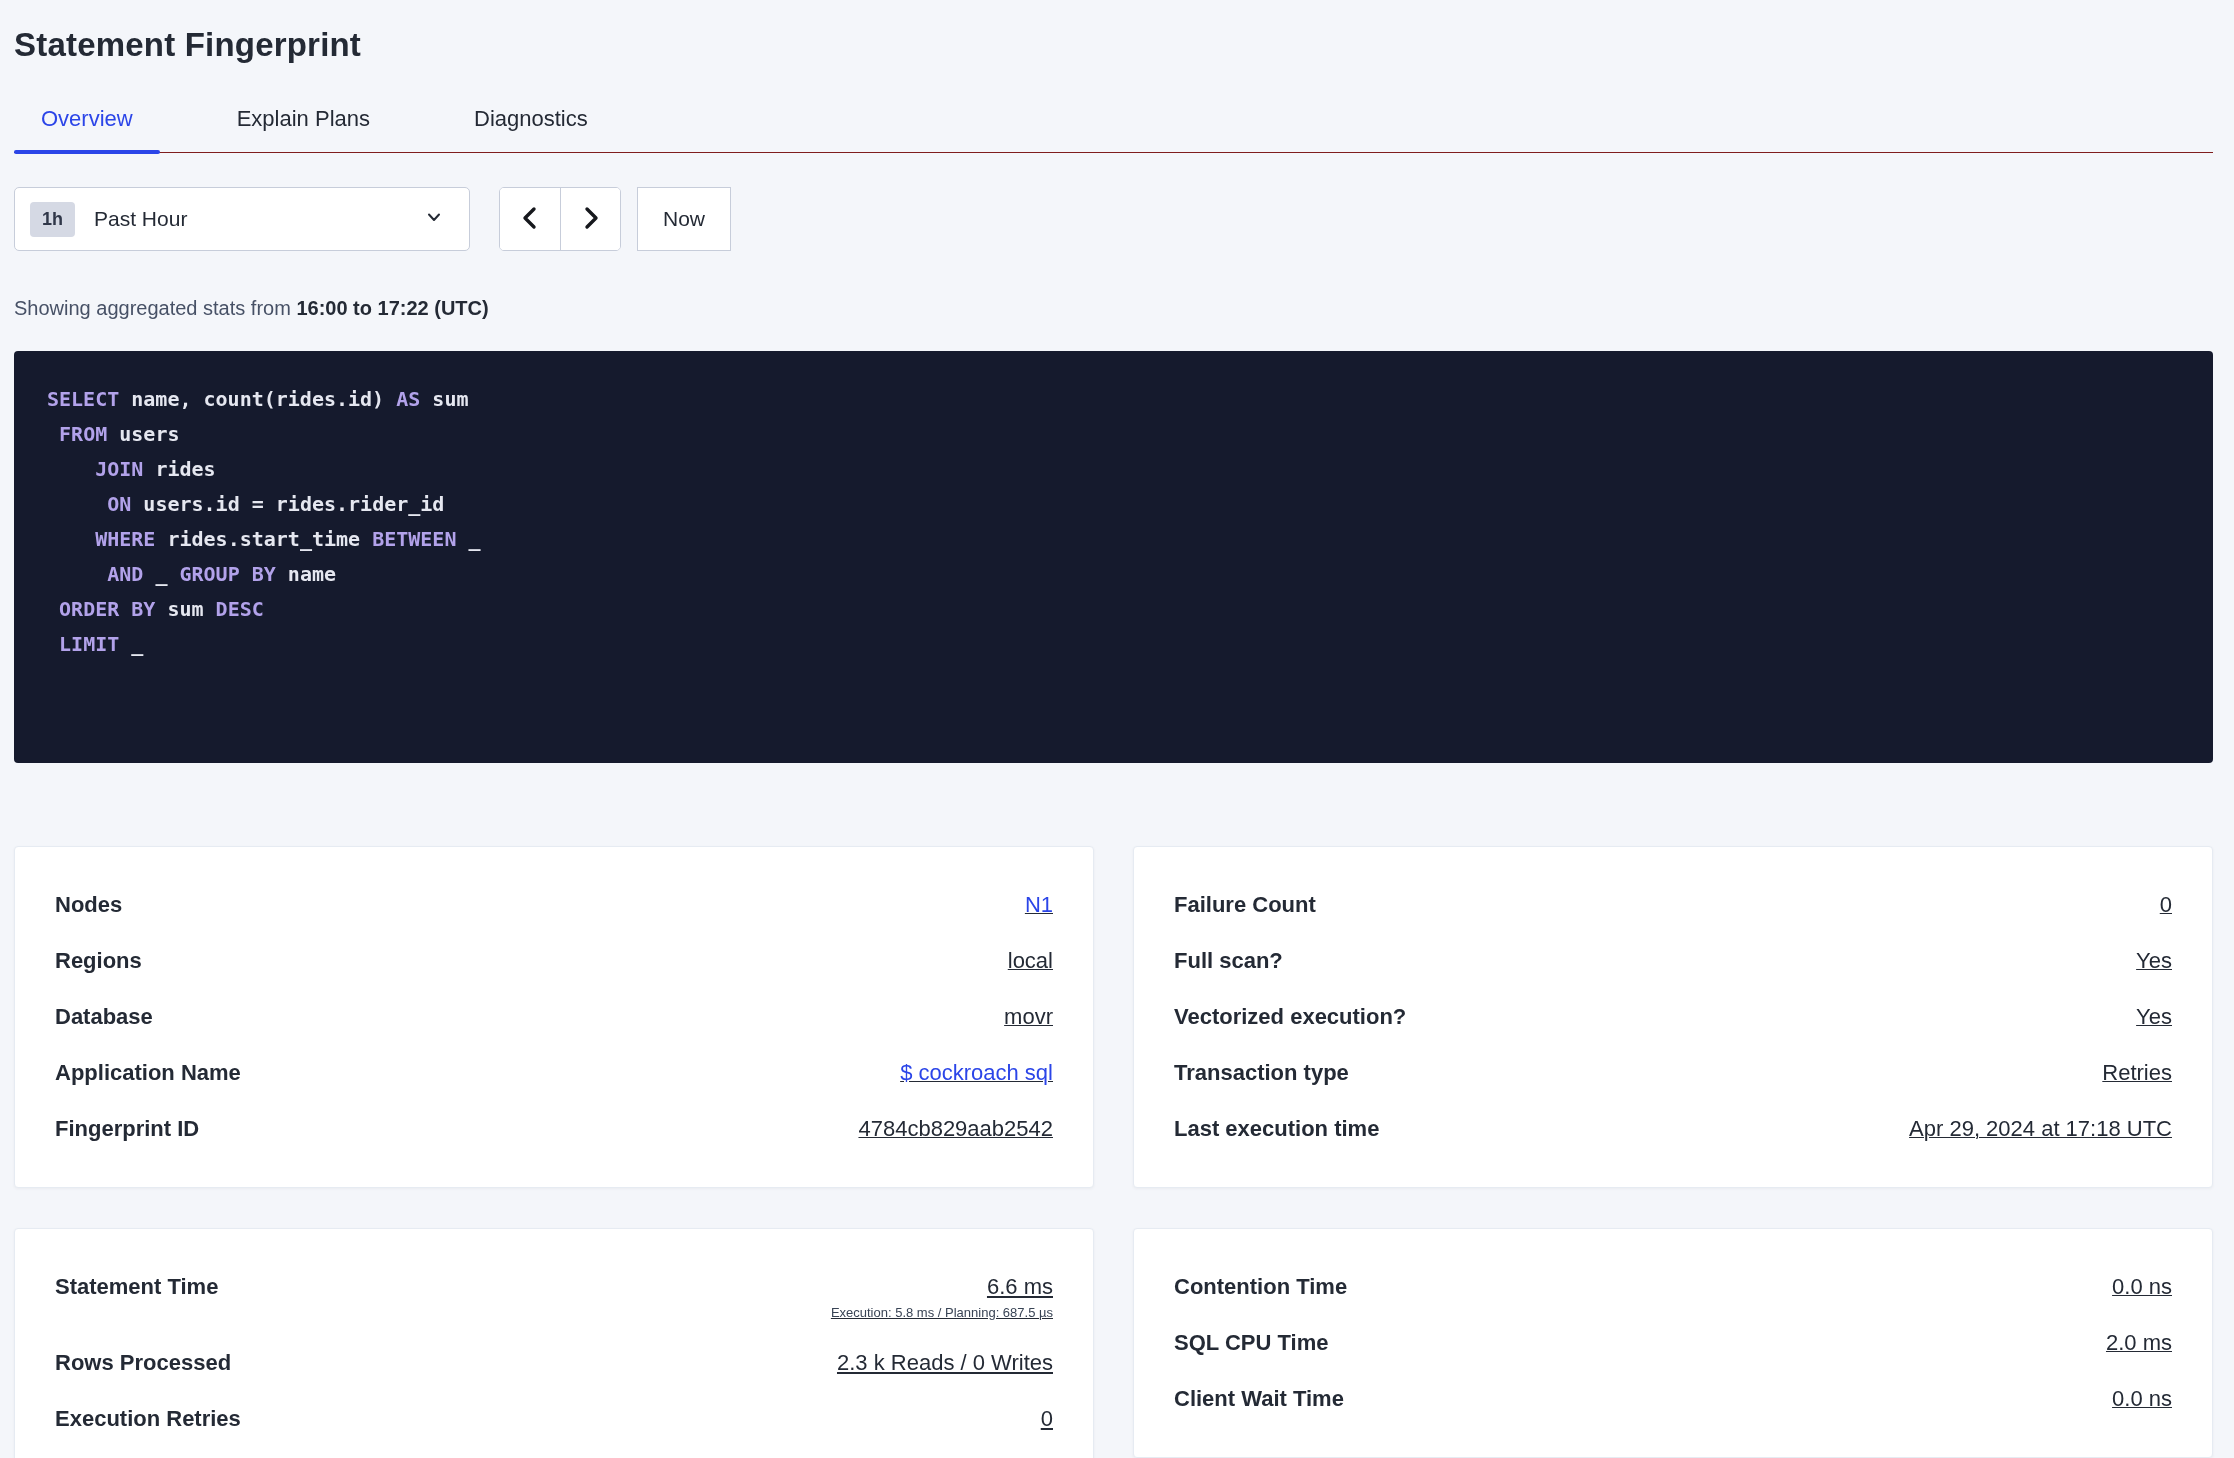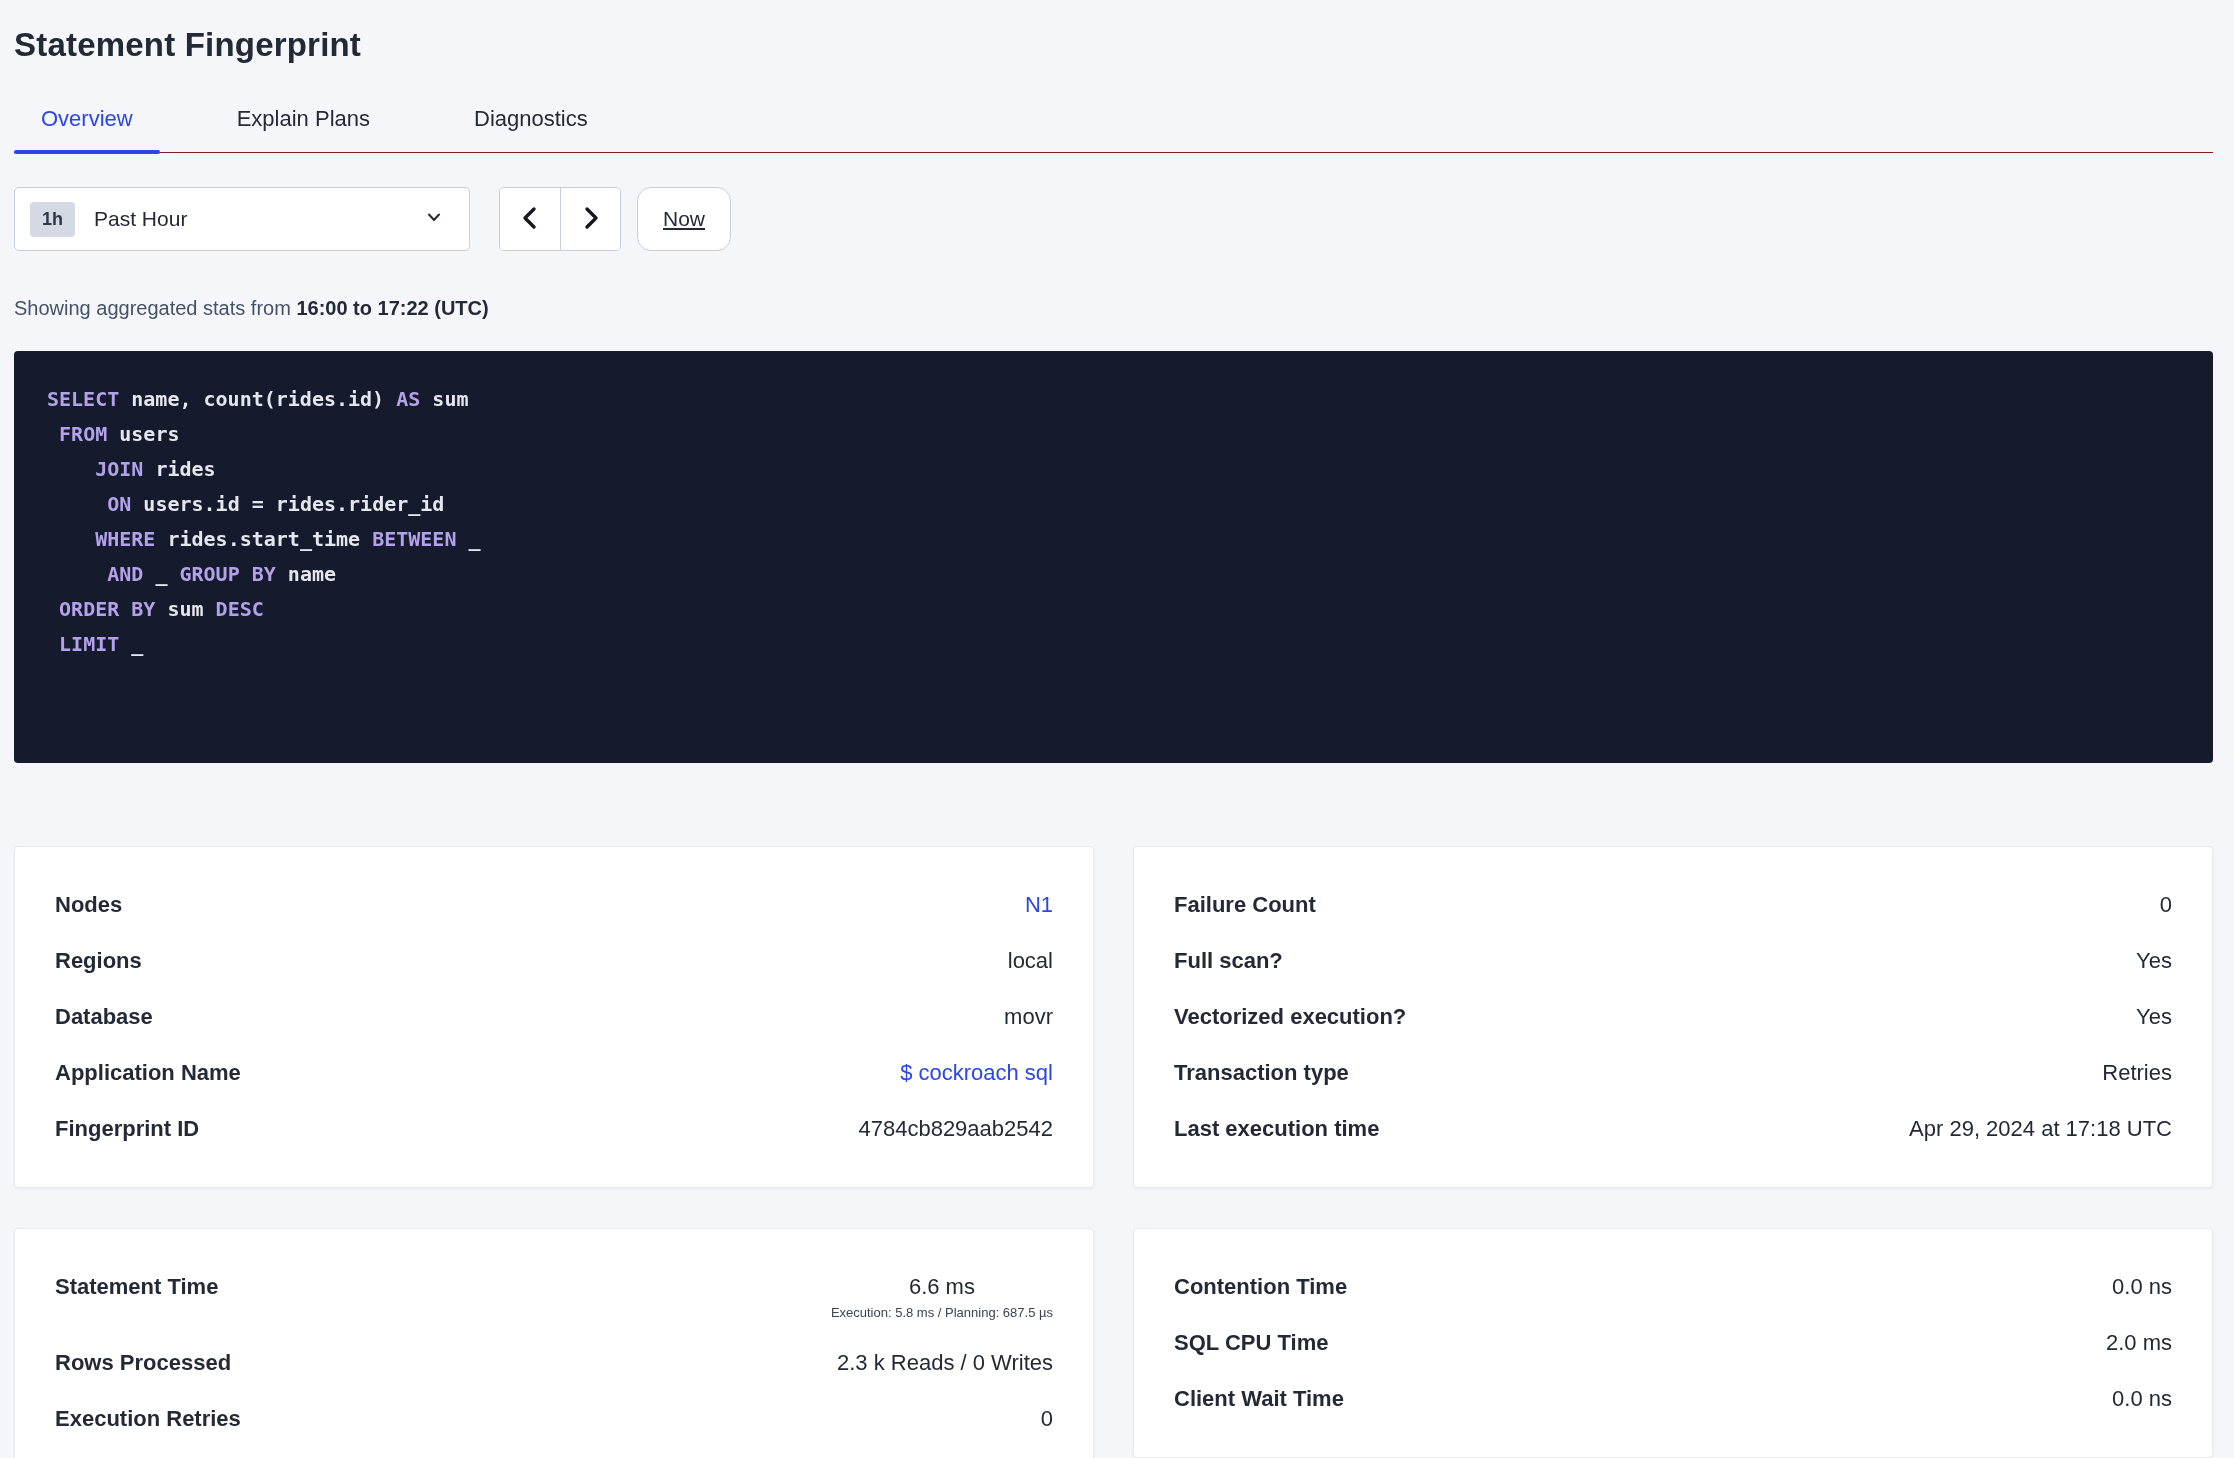--- a/index.html
+++ b/index.html
@@ -74,26 +74,25 @@
     width: 60px; height: 100%;
     display: flex; align-items: center; justify-content: center;
     background: #ffffff; border: none; cursor: pointer;
   }
   .arrow-btn + .arrow-btn { border-left: 1px solid #c7cdda; }
   .now-btn {
     margin-left: 16px;
     height: 64px; width: 94px;
     background: #ffffff;
     border: 1px solid #c7cdda;
-    border-radius: 14px;
+    border-radius: 0;
     font-family: "Liberation Sans", sans-serif;
     font-size: 21px;
     color: #242a35;
     cursor: pointer;
-    text-decoration: underline;
   }
 
   
   .stats-line { margin-top: 46px; font-size: 20px; color: #475166; }
   .stats-line b { color: #242a35; font-weight: 700; }
 
   
   .sql-box {
     margin-top: 31px;
     height: 412px;
@@ -128,21 +127,21 @@
     box-shadow: 0 1px 3px rgba(36, 42, 53, 0.05);
     padding: 30px 40px;
   }
   .krow {
     display: flex;
     justify-content: space-between;
     align-items: flex-start;
     padding: 15px 0;
   }
   .krow-label { font-size: 22px; font-weight: 700; color: #242a35; white-space: nowrap; }
-  .krow-valwrap { text-align: center; }
+  .krow-valwrap { text-align: right; text-decoration: underline; }
   .krow-value { font-size: 22px; font-weight: 400; color: #242a35; }
   .krow-value.link { color: #2b45e8; cursor: pointer; }
   .krow-sub { font-size: 13px; color: #394455; margin-top: 5px; }
 </style>
 </head>
 <body>
 
 <div class="page">
 
   <h1 class="title">Statement Fingerprint</h1>

